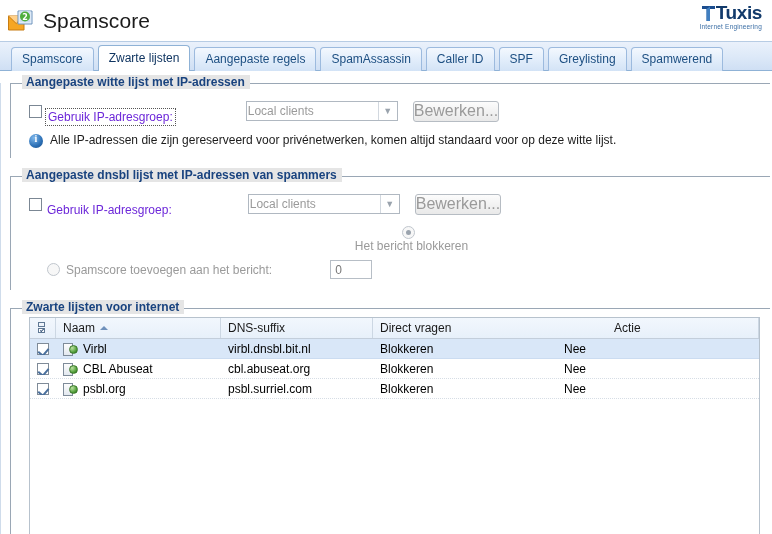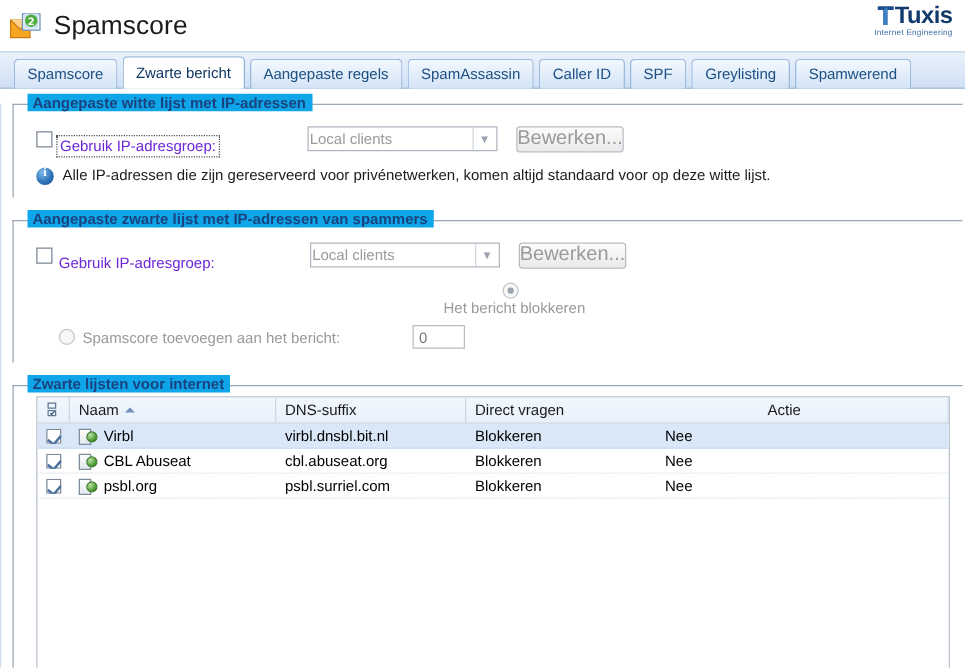--- a/index.html
+++ b/index.html
@@ -105,21 +105,21 @@
     border: none;
     position: relative;
   }
   .grp-legend {
     font-size: 12px;
     font-weight: bold;
     color: #19437f;
     padding: 0 5px 0 4px;
     position: absolute;
     top: -8px; left: 12px;
-    background: #0ea5e9;
+    background: #e5e5e5;
     white-space: nowrap;
     z-index: 2;
   }
   .grp-box {
     border-top: 1px solid #9aa7b5;
     border-left: 1px solid #9aa7b5;
     position: relative;
   }
   .grp-box::after {
     content: "";
@@ -314,21 +314,21 @@
     border-bottom: 1px dotted #d6dde5;
     align-items: center;
     cursor: default;
   }
   .grow.sel { background: #d9e7f8; border-bottom: 1px solid #cbdcf1; }
   .gc { padding-left: 7px; overflow: hidden; white-space: nowrap; display: flex; align-items: flex-end; }
   .gc.c-chk { width: 26px; padding-left: 0; justify-content: center; }
   .gc.c-name { width: 165px; padding-left: 3px; }
   .gc.c-dns { width: 152px; }
   .gc.c-act  { width: 152px; }
-  .gc.c-dir  { flex: 1; }
+  .gc.c-dir  { flex: 1; margin-left: 32px; }
 
   .chk-sm {
     width: 12px; height: 12px;
     border: 1px solid #7f8b98;
     background: #fff;
     position: relative;
     flex: none;
   }
   .chk-sm::after {
     content: "";
@@ -390,21 +390,21 @@
         <path d="M0 1 H13 V4 H8 V16 H4.5 V4 H0 Z" fill="#1b4d8f"></path>
         <path d="M4.5 4 L8 1.5 V16 L4.5 16 Z" fill="#4f90d0" opacity="0.75"></path>
       </svg><span>Tuxis</span>
     </div>
     <div class="brand-sub">Internet Engineering</div>
   </div>
 </div>
 
 <div class="tabstrip">
   <div class="tab">Spamscore</div>
-  <div class="tab active">Zwarte bericht</div>
+  <div class="tab active">Zwarte lijsten</div>
   <div class="tab">Aangepaste regels</div>
   <div class="tab">SpamAssassin</div>
   <div class="tab">Caller ID</div>
   <div class="tab">SPF</div>
   <div class="tab">Greylisting</div>
   <div class="tab">Spamwerend</div>
 </div>
 
 <div class="content">
   <div class="spine"></div>
@@ -426,21 +426,21 @@
         </div>
         <div class="infoline">
           <span class="info-icon"></span>
           <span class="info-text">Alle IP-adressen die zijn gereserveerd voor privénetwerken, komen altijd standaard voor op deze witte lijst.</span>
         </div>
       </div>
     </div>
   </fieldset>
 
   <fieldset class="group" style="margin-top:18px;">
-    <div class="grp-legend">Aangepaste zwarte lijst met IP-adressen van spammers</div>
+    <div class="grp-legend">Aangepaste dnsbl lijst met IP-adressen van spammers</div>
     <div class="grp-box">
       <div class="grp-inner">
         <div class="row">
           <span class="chk"></span>
           <span class="chk-label">Gebruik IP-adresgroep:</span>
           <div style="width:76px"></div>
           <div class="select">
             <span>Local clients</span>
             <span class="caret">▼</span>
           </div>

